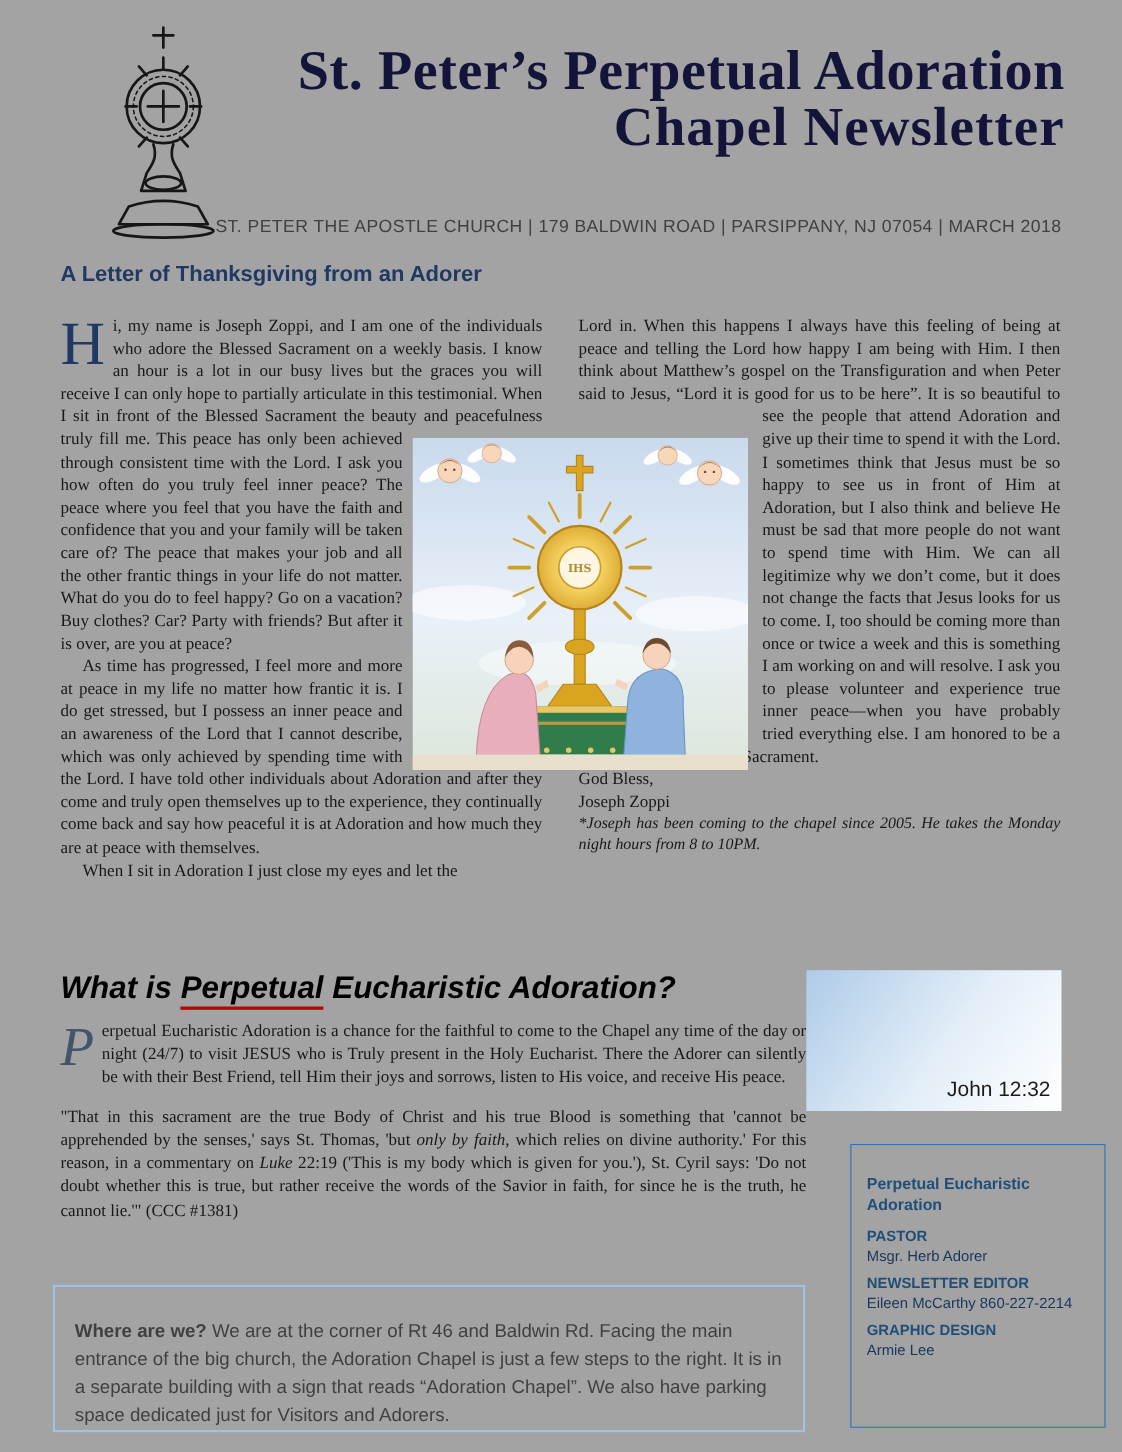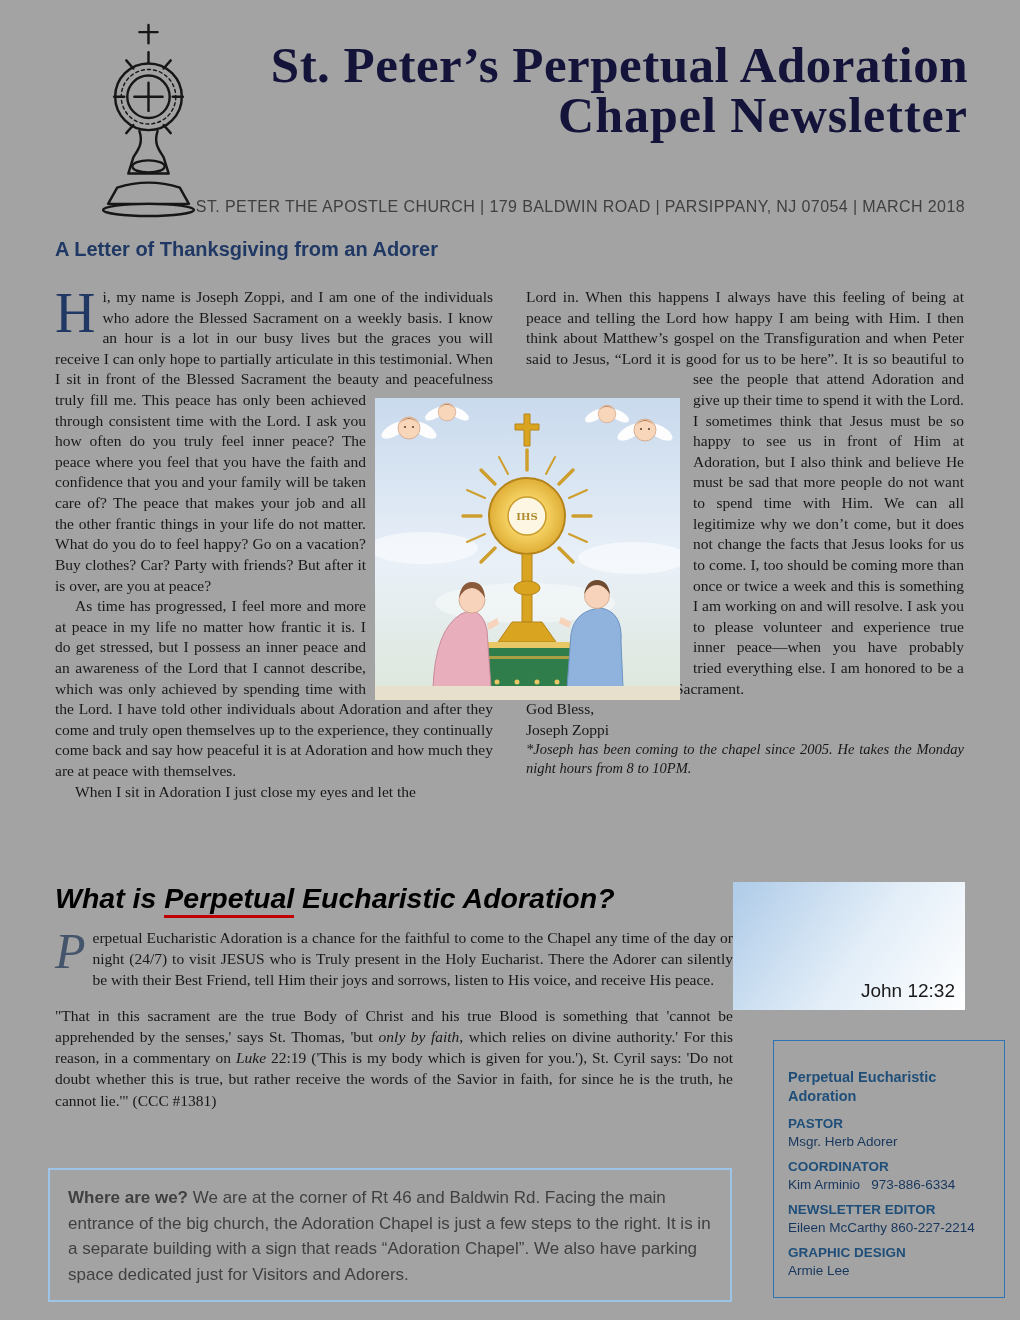--- a/index.html
+++ b/index.html
@@ -94,21 +94,21 @@
     border:1.5px solid #2E74B5; box-sizing:border-box; padding:27px 14px;
     font-family:"Liberation Sans", sans-serif; color:#1F4E79;margin-left:40px;
   }
   .info-title { font-weight:bold; font-size:14.5px; line-height:1.3; margin-bottom:4px; }
   .info-label { font-weight:bold; font-size:13.5px; margin-top:10px; }
   .info-value { font-size:13.5px; margin-top:3px; color:#17365D; }
 
   
   .where-box {
     position:absolute; left:48px; top:1168px; width:684px; height:134px;
-    border:2px solid #9DC3E6; box-sizing:border-box; padding:15px 18px;
+    border:2px solid #9DC3E6; box-sizing:border-box; padding:27px 18px;
     font-family:"Liberation Sans", sans-serif; font-size:17px; line-height:1.5;
     color:#404040;
   }
   .where-lead { font-weight:bold; }
 </style>
 </head>
 <body>
 
 <div class="page">
 
@@ -261,24 +261,20 @@
     <div class="quote-attr">John 12:32</div>
   </div>
 
   <div class="info-box">
     <div class="info-title">Perpetual Eucharistic Adoration</div>
     <div class="info-entry">
       <div class="info-label">PASTOR</div>
       <div class="info-value">Msgr. Herb Adorer</div>
     </div>
     <div class="info-entry">
-      <div class="info-label">COORDINATOR</div>
-      <div class="info-value">Kim Arminio&nbsp;&nbsp; 973-886-6334</div>
-    </div>
-    <div class="info-entry">
       <div class="info-label">NEWSLETTER EDITOR</div>
       <div class="info-value">Eileen McCarthy 860-227-2214</div>
     </div>
     <div class="info-entry">
       <div class="info-label">GRAPHIC DESIGN</div>
       <div class="info-value">Armie Lee</div>
     </div>
   </div>
 
   <div class="where-box">

